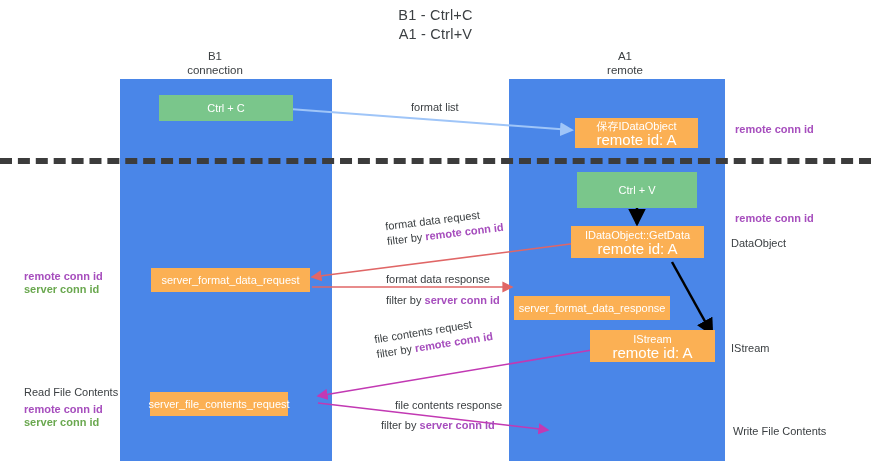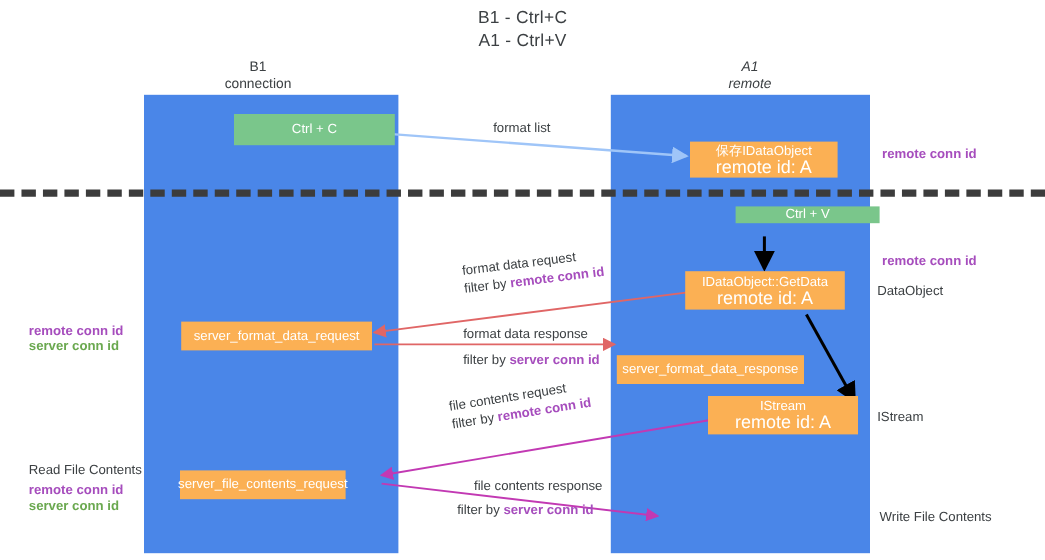--- a/index.html
+++ b/index.html
@@ -57,21 +57,21 @@
     display: flex;
     flex-direction: column;
     align-items: center;
     justify-content: center;
     text-align: center;
     font-size: 11px;
     color: #ffffff;
     line-height: 13px;
     padding: 2px 4px;
   }
-  .node.green { background: #76c893; background: #7ac68b; margin-left: 36px; }
+  .node.green { background: #76c893; background: #7ac68b; }
   .node.orange { background: #fbab4d; background: #fbb054; }
   .node .l2 { font-size: 15px; }
 
   
   .sidelabel {
     font-size: 11px;
     color: #3c4043;
     line-height: 14px;
     white-space: nowrap;
   }
@@ -102,21 +102,21 @@
 
   <div class="abs title">
     <div>B1 - Ctrl+C</div>
     <div>A1 - Ctrl+V</div>
   </div>
 
   <div class="abs colhead" style="left:155px; top:50px; width:120px;">
     <div>B1</div>
     <div>connection</div>
   </div>
-  <div class="abs colhead" style="left:565px; top:50px; width:120px;font-style:italic;">
+  <div class="abs colhead" style="left:565px; top:50px; width:120px;">
     <div>A1</div>
     <div>remote</div>
   </div>
 
   <div class="abs lane" style="left:120px; top:79px; width:212px; height:382px;"></div>
   <div class="abs lane" style="left:509px; top:79px; width:216px; height:382px;"></div>
 
   <svg class="overlay" viewBox="0 0 871 467">
     <defs>
       <marker id="ah-blue" markerWidth="7" markerHeight="7" refX="6" refY="3.5" orient="auto">
@@ -152,21 +152,21 @@
 
   <div class="abs node green" style="left:159px; top:95px; width:134px; height:26px;">
     <div>Ctrl + C</div>
   </div>
 
   <div class="abs node orange" style="left:575px; top:118px; width:123px; height:30px;">
     <div>保存IDataObject</div>
     <div class="l2">remote id: A</div>
   </div>
 
-  <div class="abs node green" style="left:577px; top:172px; width:120px; height:14px;">
+  <div class="abs node green" style="left:577px; top:172px; width:120px; height:36px;">
     <div>Ctrl + V</div>
   </div>
 
   <div class="abs node orange" style="left:571px; top:226px; width:133px; height:32px;">
     <div>IDataObject::GetData</div>
     <div class="l2">remote id: A</div>
   </div>
 
   <div class="abs node orange" style="left:151px; top:268px; width:159px; height:24px;align-items:center;">
     <div>server_format_data_request</div>

